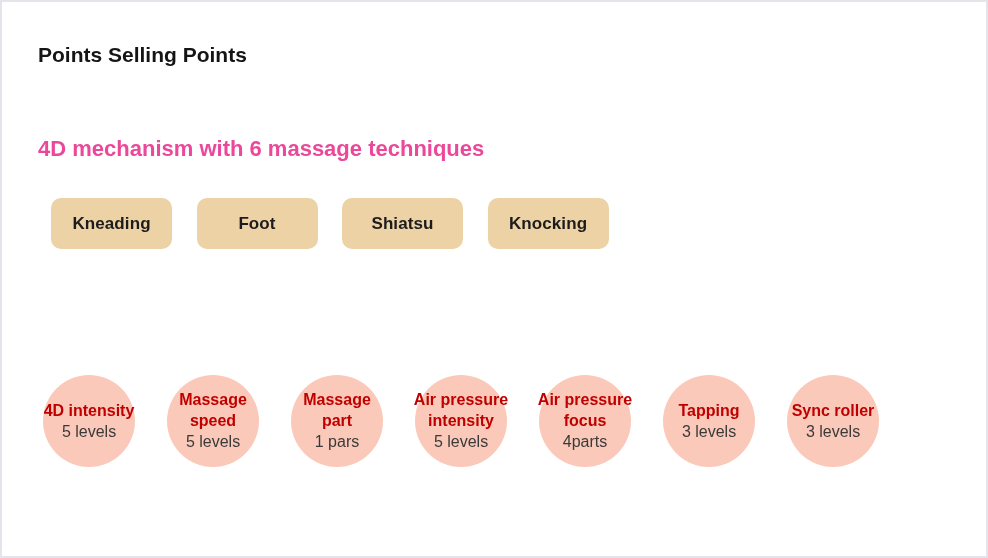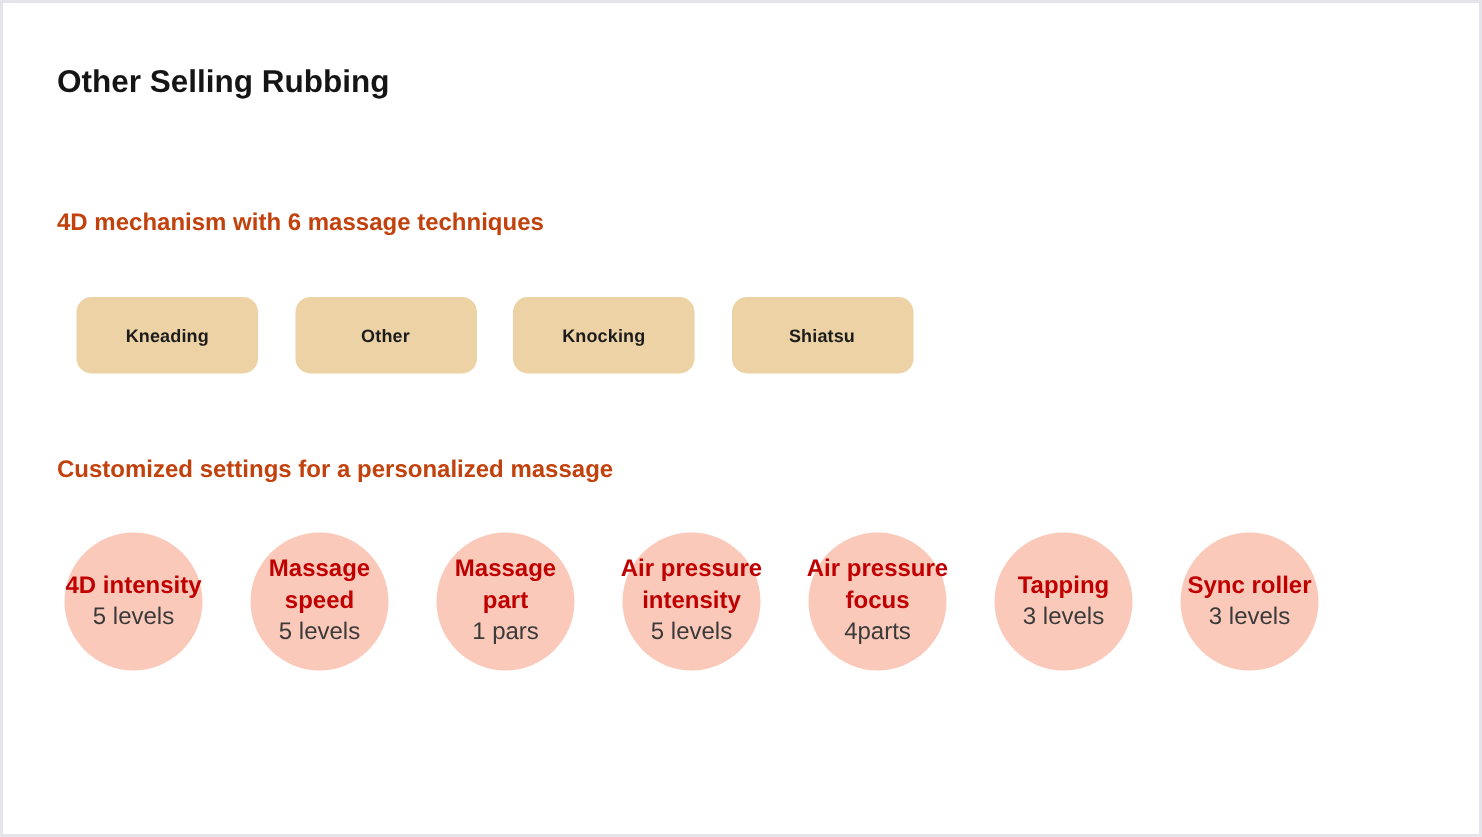--- a/index.html
+++ b/index.html
@@ -22,24 +22,24 @@
     left: 36px;
     top: 40px;
     font-size: 21px;
     line-height: 26px;
     font-weight: 700;
     color: #151515;
   }
   .section-heading {
     position: absolute;
     left: 36px;
-    font-size: 16px;
+    font-size: 22px;
     line-height: 26px;
     font-weight: 700;
-    color: #c2410c;
+    color: #ec4899;
   }
   .heading-techniques { top: 134px; }
   .heading-settings  { top: 299px; }
 
   .chips-row {
     position: absolute;
     left: 49px;
     top: 196px;
     display: flex;
     gap: 24.5px;
@@ -47,30 +47,30 @@
   .chip {
     width: 121px;
     height: 51px;
     background: #ecd2a4;
     border-radius: 10px;
     display: flex;
     align-items: center;
     justify-content: center;
   }
   .chip-label {
-    font-size: 12px;
+    font-size: 17px;
     font-weight: 700;
     color: #1c1c1c;
     letter-spacing: 0.1px;
   }
 
   .circles-row {
     position: absolute;
     left: 25px;
-    top: 353px;
+    top: 373px;
     display: flex;
   }
   .setting-item {
     position: relative;
     width: 124px;
     height: 92px;
     flex: 0 0 124px;
   }
   .setting-bg {
     position: absolute;
@@ -107,40 +107,39 @@
     font-weight: 400;
     color: #3a3a3a;
     white-space: nowrap;
   }
 </style>
 </head>
 <body>
 
 <div class="slide">
 
-  <div class="page-title">Other Selling Rubbing</div>
+  <div class="page-title">Points Selling Points</div>
 
   <div class="section-heading heading-techniques">4D mechanism with 6 massage techniques</div>
 
   <div class="chips-row">
     <div class="chip">
       <span class="chip-label">Kneading</span>
     </div>
     <div class="chip">
-      <span class="chip-label">Other</span>
+      <span class="chip-label">Foot</span>
+    </div>
+    <div class="chip">
+      <span class="chip-label">Shiatsu</span>
     </div>
     <div class="chip">
       <span class="chip-label">Knocking</span>
     </div>
-    <div class="chip">
-      <span class="chip-label">Shiatsu</span>
-    </div>
   </div>
 
-  <div class="section-heading heading-settings">Customized settings for a personalized massage</div>
 
   <div class="circles-row">
 
     <div class="setting-item">
       <div class="setting-bg"></div>
       <div class="setting-text">
         <div class="setting-title">4D intensity</div>
         <div class="setting-value">5 levels</div>
       </div>
     </div>

